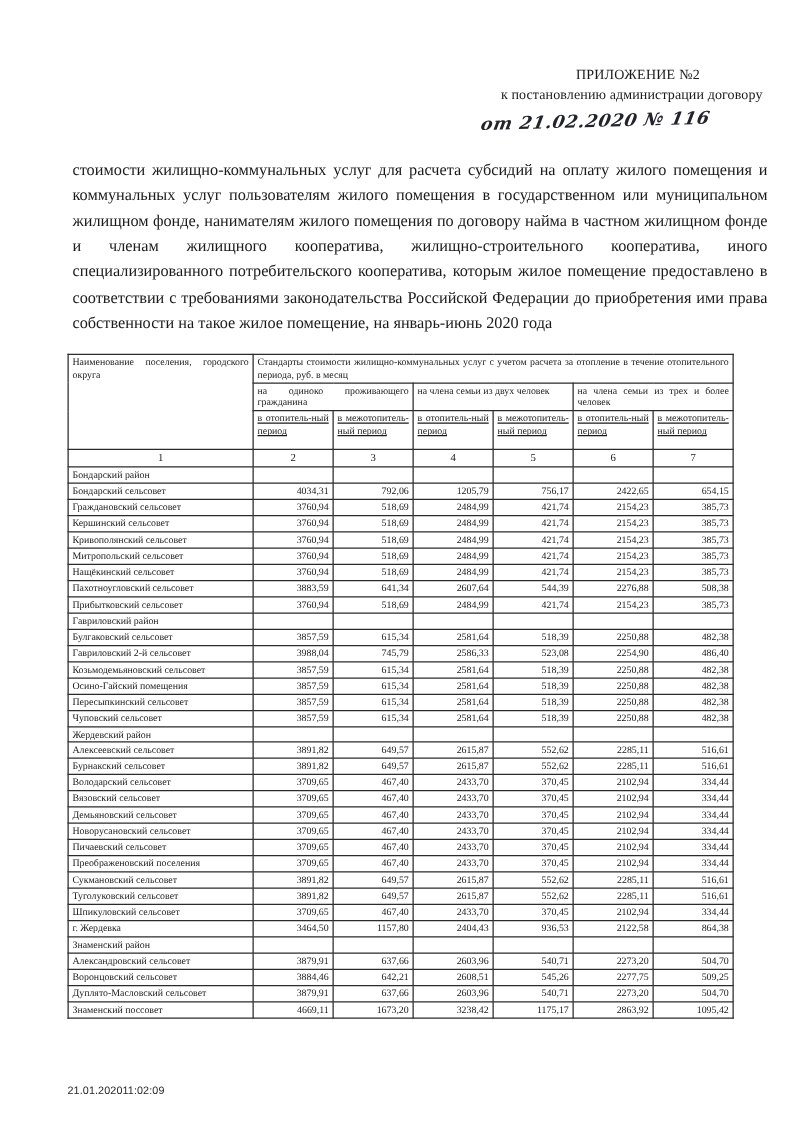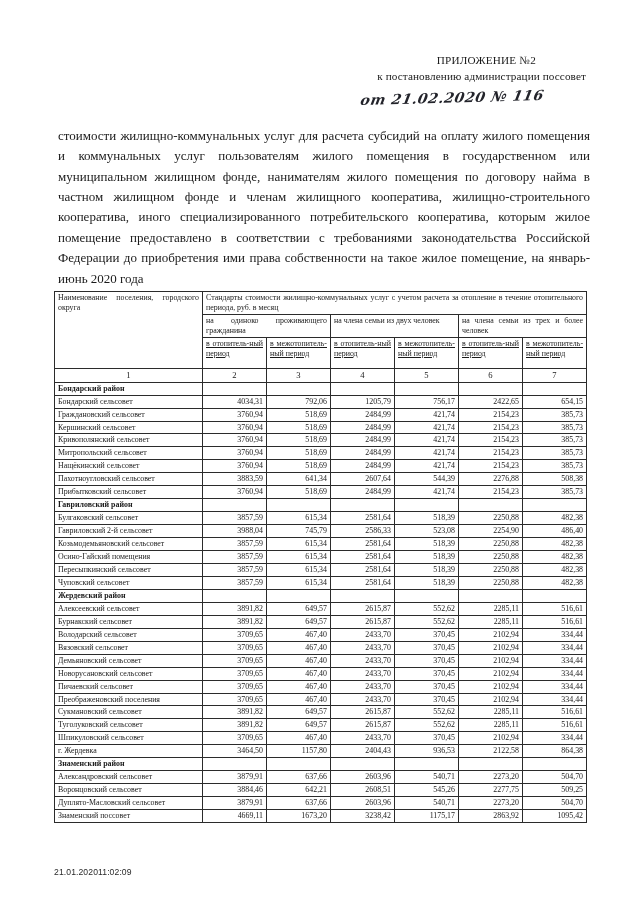--- a/index.html
+++ b/index.html
@@ -15,21 +15,21 @@
     font-family: "Liberation Serif", "DejaVu Serif", serif;
     color: #1a1a1a;
     overflow: hidden;
   }
   .page {
     position: absolute;
     left: 0; top: 0;
     width: 640px;
     height: 905px;
     box-sizing: border-box;
-    padding: 52px 48px 0 54px;
+    padding: 52px 24px 0 54px;
   }
 
   
   .hdr {
     text-align: right;
     padding-right: 4px;
     line-height: 1.45;
   }
   .hdr-appendix {
     font-size: 11.2px;
@@ -67,21 +67,21 @@
     font-size: 13px;
     line-height: 1.57;
     text-align: justify;
     text-justify: inter-word;
     padding-left: 4px;
     padding-right: 2px;
   }
 
   
   table.std {
-    margin-top: 2px;
+    margin-top: 14px;
     border-collapse: collapse;
     table-layout: fixed;
     width: 532px;
     font-size: 7.9px;
   }
   table.std td, table.std th {
     border: 1px solid #2b2b2b;
     padding: 1px 3px;
     vertical-align: top;
     font-weight: normal;
@@ -108,21 +108,21 @@
     padding-left: 3px;
     white-space: nowrap;
     overflow: hidden;
   }
   .c-num {
     text-align: right;
     padding-right: 4px;
     white-space: nowrap;
   }
   tr.district td {
-    font-weight: bold;
+    font-weight: normal;
   }
   tr.district td.c-num { }
 
   col.cname { width: 148px; }
   col.cv    { width: 64px; }
 
   
   .footer {
     position: absolute;
     left: 54px;
@@ -133,21 +133,21 @@
     letter-spacing: .1px;
   }
 </style>
 </head>
 <body>
 
 <div class="page">
 
   <div class="hdr">
     <div class="hdr-appendix">ПРИЛОЖЕНИЕ №2</div>
-    <div class="hdr-sub">к постановлению администрации поссовет</div>
+    <div class="hdr-sub">к постановлению администрации договору</div>
     <span class="hdr-hand">от 21.02.2020 № 116</span>
   </div>
 
 
   <div class="lead">стоимости жилищно-коммунальных услуг для расчета субсидий на оплату жилого помещения и коммунальных услуг пользователям жилого помещения в государственном или муниципальном жилищном фонде, нанимателям жилого помещения по договору найма в частном жилищном фонде и членам жилищного кооператива, жилищно-строительного кооператива, иного специализированного потребительского кооператива, которым жилое помещение предоставлено в соответствии с требованиями законодательства Российской Федерации до приобретения ими права собственности на такое жилое помещение, на январь-июнь 2020 года</div>
 
   <table class="std">
     <colgroup>
       <col class="cname">
         <col class="cv">

